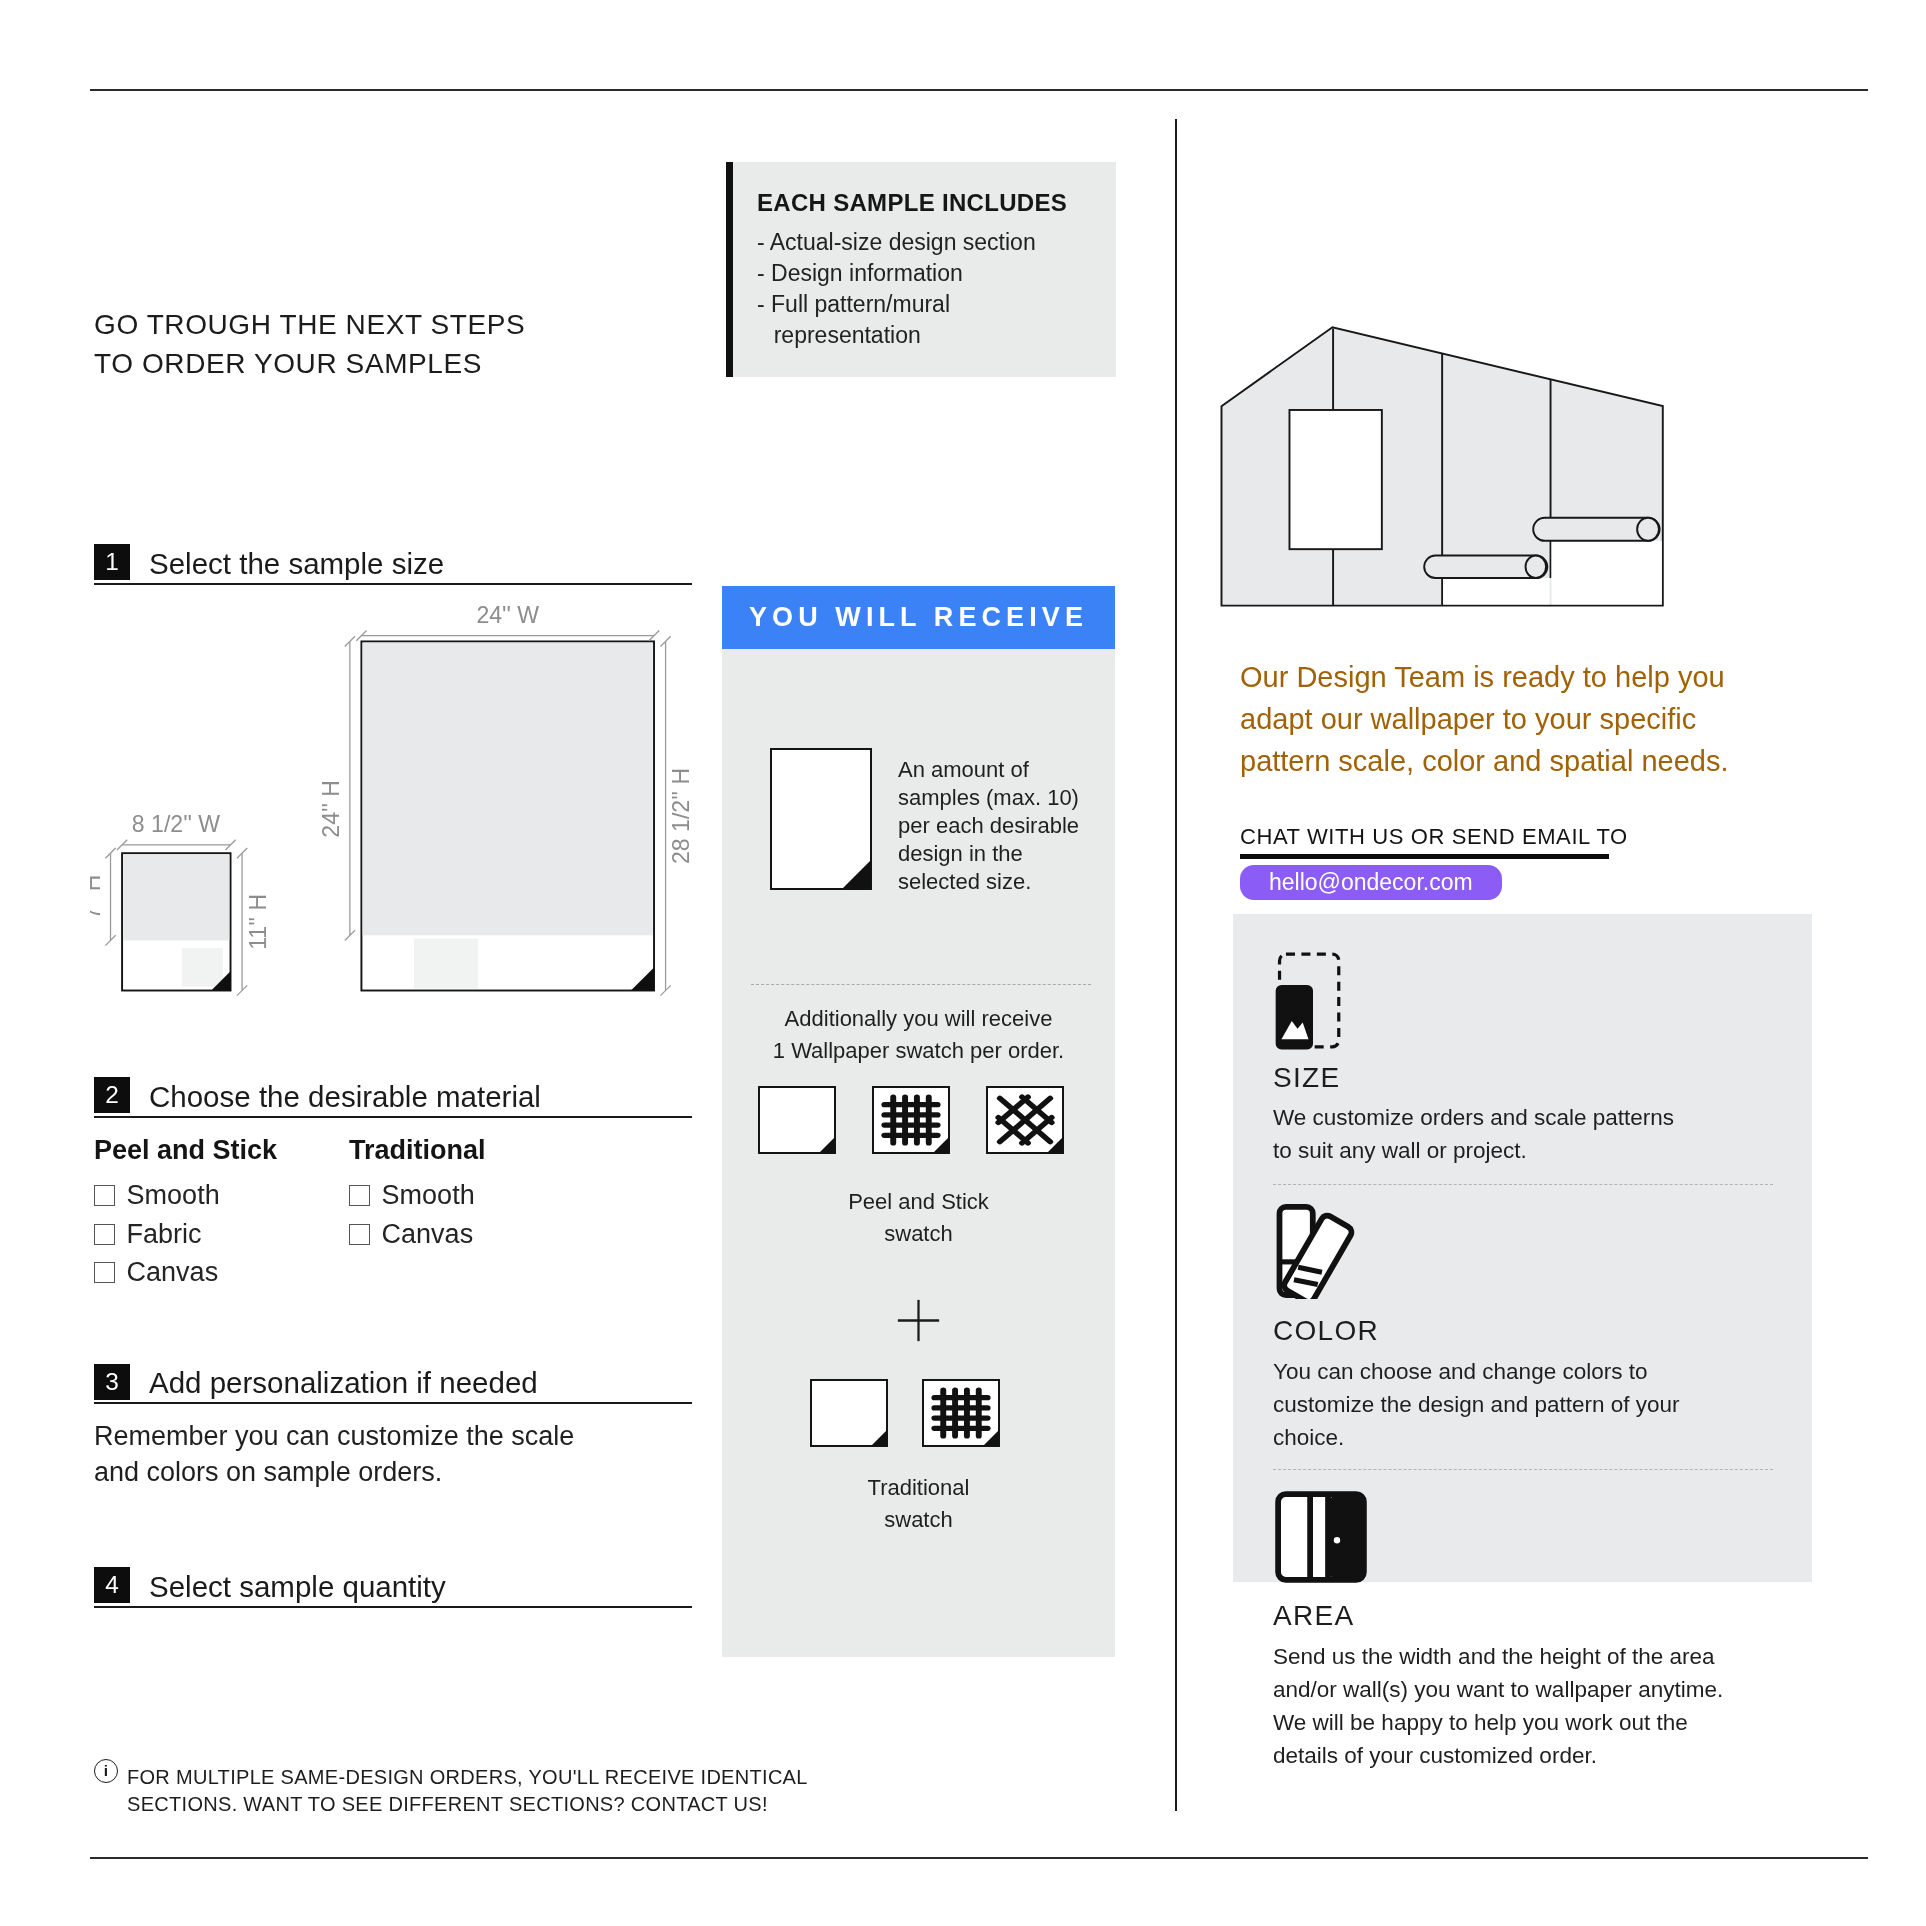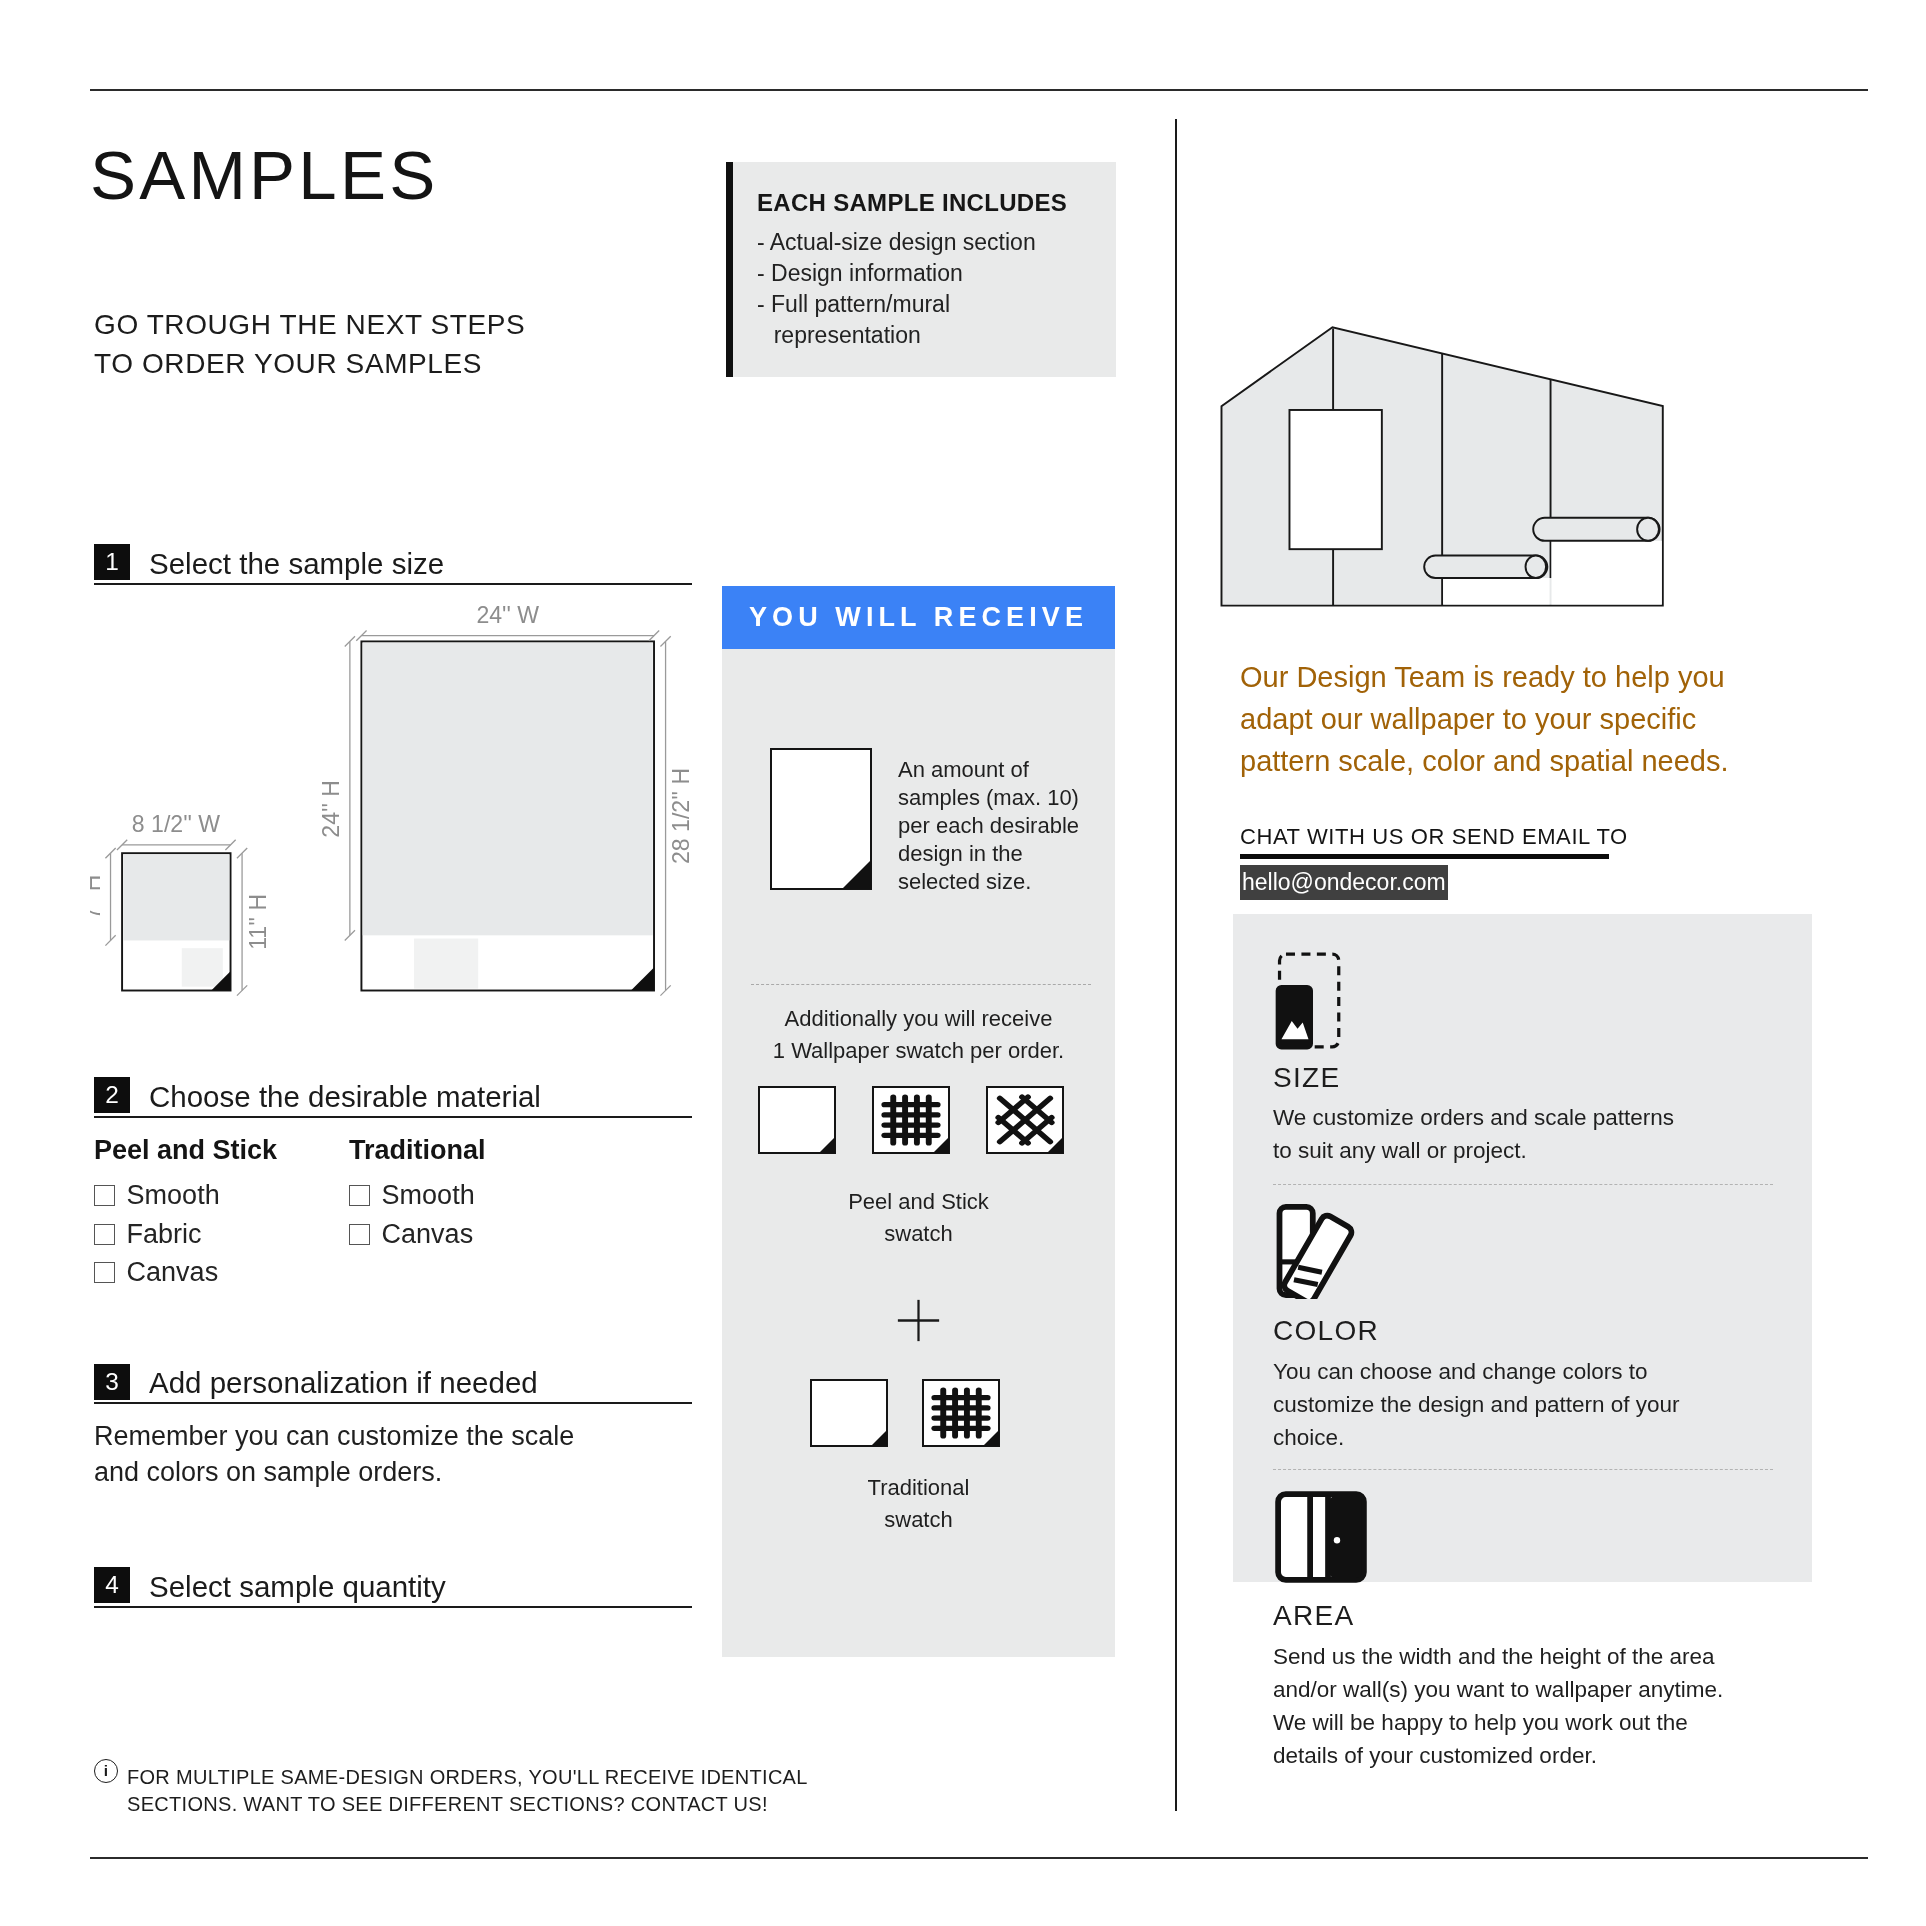--- a/index.html
+++ b/index.html
@@ -33,38 +33,37 @@
   .fold{position:absolute;right:-0.6px;bottom:-0.6px;width:0;height:0;
         border-left:29.5px solid transparent;border-bottom:29.5px solid #111;}
   .fold.sm{border-left-width:16.7px;border-bottom-width:16.7px;}
   .mid-text{font-size:22px;line-height:28px;color:#1f1f1f;white-space:pre;}
   .mid-center{position:absolute;left:722px;width:393px;text-align:center;font-size:22px;
               line-height:32px;color:#1f1f1f;white-space:pre;}
   .swatch{position:absolute;background:#fff;border:2.6px solid #141414;}
   .dash-div{position:absolute;border-top:1.9px dashed #a9a9a9;}
   .intro{font-size:29px;line-height:42px;color:#a16207;white-space:pre;}
   .chat{font-size:22px;letter-spacing:0.6px;color:#141414;white-space:nowrap;}
-  .chip{position:absolute;background:#404040;color:#fff;height:35px;display:inline-flex;
-        align-items:center;padding:0 2px;font-size:23px;}
+  .chip{position:absolute;background:#8b5cf6;color:#fff;height:35px;display:inline-flex;
+        align-items:center;padding:0 29px;font-size:23px;border-radius:14px;}
   .rpanel{position:absolute;background:#e9eaeb;}
   .rp-head{position:absolute;font-size:28px;letter-spacing:1.3px;color:#1d1d1d;}
   .rp-text{position:absolute;font-size:22.5px;line-height:33px;color:#1f1f1f;white-space:pre;}
   .rp-div{position:absolute;left:40px;width:500px;border-top:1.9px dashed #b3b3b3;}
   svg text{font-family:"Liberation Sans",sans-serif;}
 </style>
 </head>
 <body>
 
 <div class="page">
 
   <div class="rule" style="left:90px;top:89px;width:1778px;"></div>
   <div class="rule" style="left:90px;top:1857px;width:1778px;"></div>
   <div class="vrule" style="left:1175px;top:119px;height:1692px;"></div>
 
-  <div class="abs big-title" style="left:90px;top:136px;">SAMPLES</div>
   <div class="abs subtitle" style="left:94px;top:305px;"><span>GO TROUGH THE NEXT STEPS</span><br><span>TO ORDER YOUR SAMPLES</span></div>
 
   <div class="inc-box" style="left:726px;top:162px;width:390px;height:215px;">
     <div class="inc-bar"></div>
     <div style="padding:27px 13px 0 31px;">
       <div class="inc-title">EACH SAMPLE INCLUDES</div>
       <div style="height:10.3px;"></div>
       <div class="inc-item">- Actual-size design section</div>
       <div class="inc-item">- Design information</div>
       <div class="inc-item">- Full pattern/mural</div>

